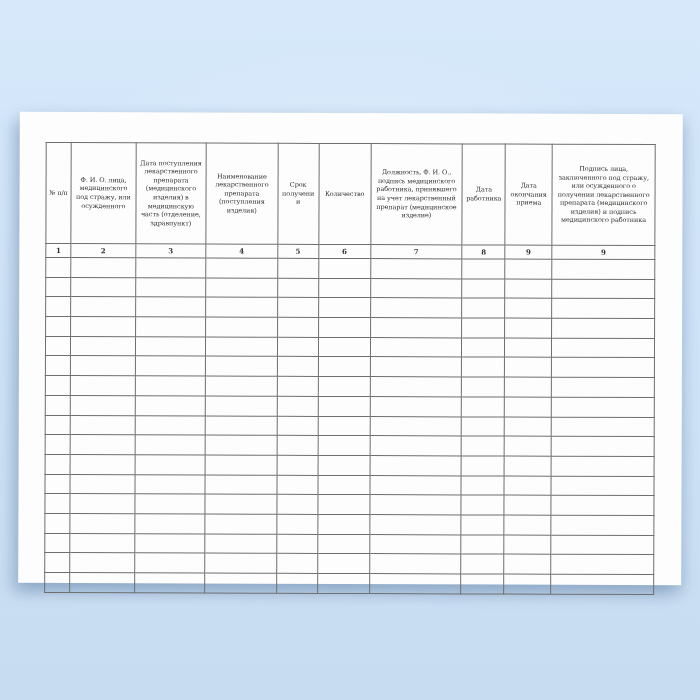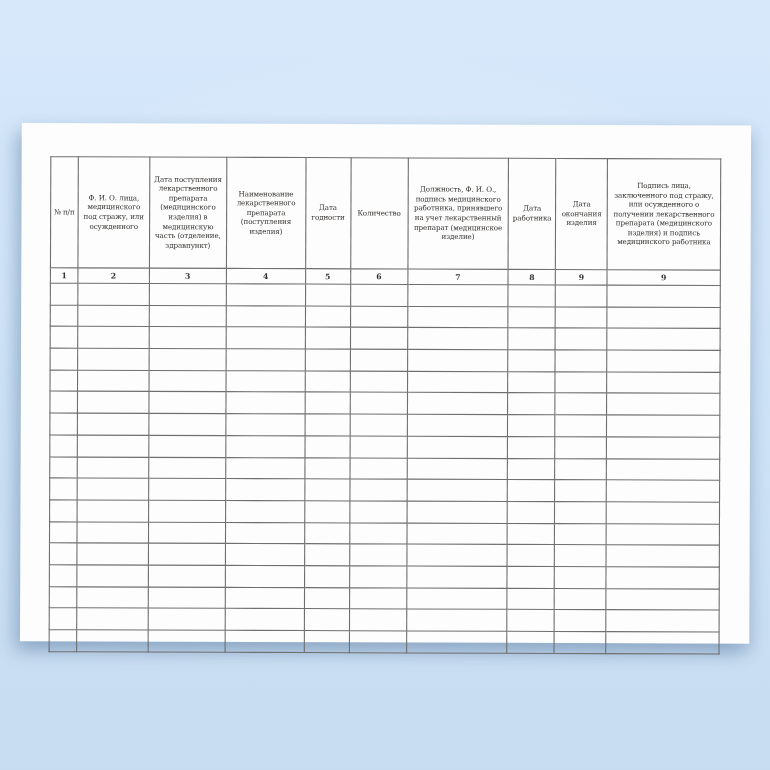--- a/index.html
+++ b/index.html
@@ -94,25 +94,25 @@
             <col style="width: 7.05%;">
             <col style="width: 7.7%;">
             <col style="width: 16.88%;">
           </colgroup>
         <tbody id="tbody">
             <tr class="header-row">
               <td>№ п/п</td>
               <td>Ф. И. О. лица, медицинского под стражу, или осужденного</td>
               <td>Дата поступления лекарственного препарата (медицинского изделия) в медицинскую часть (отделение, здравпункт)</td>
               <td>Наименование лекарственного препарата (поступления изделия)</td>
-              <td>Дата годности</td>
+              <td>Срок получении</td>
               <td>Количество</td>
               <td>Должность, Ф. И. О., подпись медицинского работника, принявшего на учет лекарственный препарат (медицинское изделие)</td>
               <td>Дата работника</td>
-              <td>Дата окончания изделия</td>
+              <td>Дата окончания приема</td>
               <td>Подпись лица, заключенного под стражу, или осужденного о получении лекарственного препарата (медицинского изделия) и подпись медицинского работника</td>
             </tr>
             <tr class="number-row">
               <td>1</td>
               <td>2</td>
               <td>3</td>
               <td>4</td>
               <td>5</td>
               <td>6</td>
               <td>7</td>

